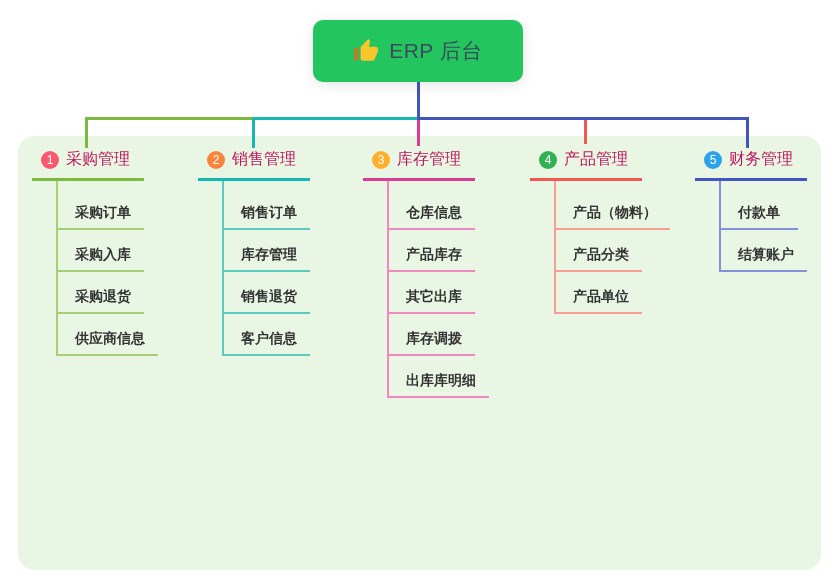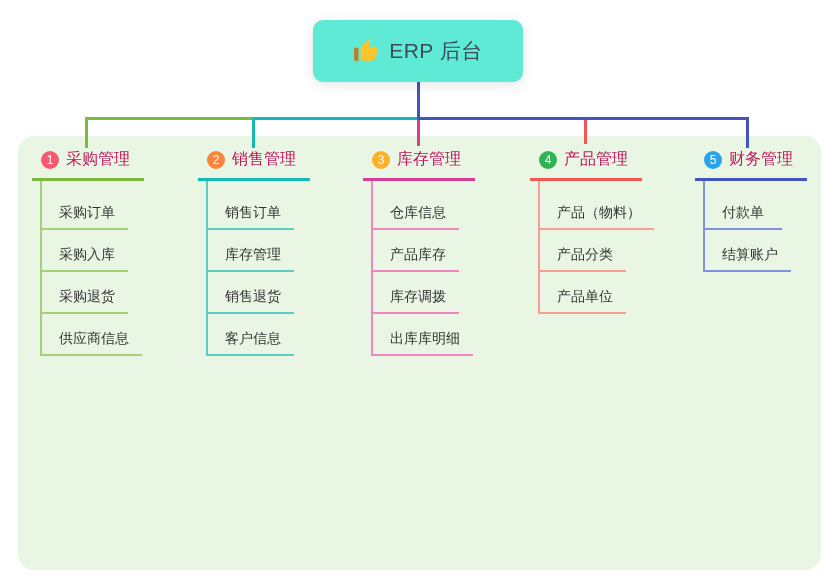--- a/index.html
+++ b/index.html
@@ -7,40 +7,40 @@
     position:relative;width:839px;height:588px;background:#fff;overflow:hidden;
     font-family:"Liberation Sans","DejaVu Sans",sans-serif;
   }
   .panel{
     position:absolute;left:18px;top:136px;width:803px;height:434px;
     border-radius:16px;background:#EAF6E4;
   }
   .line{position:absolute;}
   .root-card{
     position:absolute;left:313px;top:20px;width:210px;height:62px;
-    background:#5eead4;border-radius:10px;box-shadow:0 3px 14px rgba(0,0,0,.10),0 0 2px rgba(0,0,0,.05);
+    background:#22c55e;border-radius:10px;box-shadow:0 3px 14px rgba(0,0,0,.10),0 0 2px rgba(0,0,0,.05);
     display:flex;align-items:center;justify-content:center;gap:10px;z-index:3;
   }
   .root-label{font-size:21px;color:#3D4A5C;letter-spacing:.5px;}
   .branch{position:absolute;top:147px;z-index:2;}
   .branch.b0{left:32px;}
   .branch.b1{left:198px;}
   .branch.b2{left:363px;}
   .branch.b3{left:530px;}
   .branch.b4{left:695px;}
   .btitle{
     display:flex;align-items:center;gap:7px;width:112px;box-sizing:border-box;
     padding:2px 0 8px 9px;border-bottom:3px solid var(--strong);
   }
   .badge{
     width:18px;height:18px;border-radius:50%;flex:none;
     color:#fff;font-size:12px;line-height:18px;text-align:center;
   }
   .tlabel{font-size:16px;color:#be185d;white-space:nowrap;}
-  .children{margin-left:8px;border-left:2px solid var(--light);width:max-content;}
+  .children{margin-left:24px;border-left:2px solid var(--light);width:max-content;font-weight:bold;}
   .child{
     box-sizing:border-box;height:42px;display:flex;align-items:flex-end;
     border-bottom:2px solid var(--light);width:max-content;min-width:77px;
     padding:0 13px 0 17px;
   }
   .child:first-child{height:49px;}
   .ctext{font-size:14px;color:#333;padding-bottom:6px;white-space:nowrap;}
   
   .v-root{left:417px;top:82px;width:3px;height:38px;z-index:1;}
   .seg-a{left:85px;top:117px;width:169px;height:3px;z-index:1;}
@@ -125,20 +125,23 @@
       <span class="tlabel">库存管理</span>
     </div>
     <div class="children">
         <div class="child">
           <span class="ctext">仓库信息</span>
         </div>
         <div class="child">
           <span class="ctext">产品库存</span>
         </div>
         <div class="child">
+          <span class="ctext">其它出库</span>
+        </div>
+        <div class="child">
           <span class="ctext">库存调拨</span>
         </div>
         <div class="child">
           <span class="ctext">出库库明细</span>
         </div>
       </div>
   </section>
 
   <section class="branch b3" style="--strong: #F45752; --light: #F89E93;">
     <div class="btitle">

